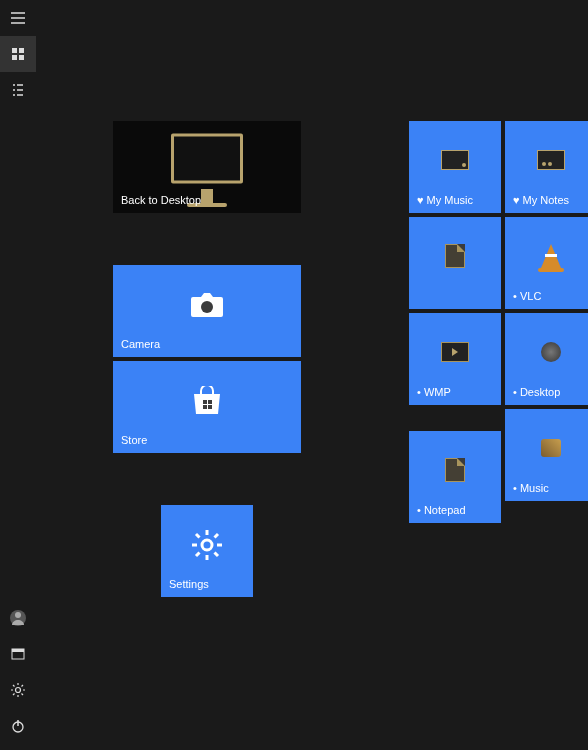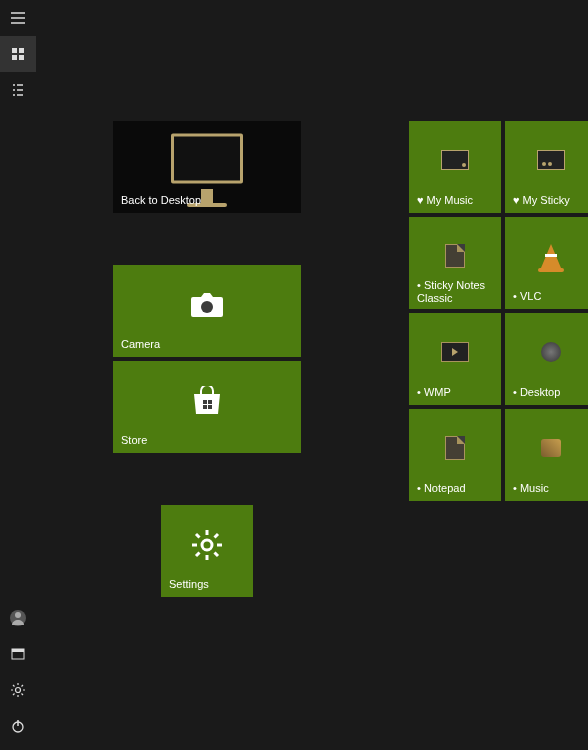--- a/index.html
+++ b/index.html
@@ -36,21 +36,21 @@
     background: #555; display:flex; align-items:center; justify-content:center;
   }
 
   .content {
     position: absolute;
     left: 36px; right: 0; top: 0; bottom: 0;
   }
 
   .tile {
     position: absolute;
-    background: #4d7c0f;
+    background: #3b82f6;
     border: 1px solid #1a1a1a;
     cursor: pointer;
     overflow: hidden;
   }
   .tile.dark { background: #0a0a0a; }
   .tile .label {
     position: absolute;
     left: 8px; bottom: 6px;
     font-size: 11px;
     color: #fff;
@@ -212,46 +212,45 @@
     <div class="thumb">
         <div class="dot" style="right:2px;bottom:2px;"></div>
       </div>
     <div class="label"><span class="prefix" data-prefix="♥">♥</span> <span>My Music</span></div>
   </div>
   <div class="tile" style="left:468px; top:120px; width:94px; height:94px;">
     <div class="thumb">
         <div class="dot" style="left:4px;bottom:3px;"></div>
         <div class="dot" style="left:10px;bottom:3px;"></div>
       </div>
-    <div class="label"><span class="prefix" data-prefix="♥">♥</span> <span>My Sticky</span></div>
+    <div class="label"><span class="prefix" data-prefix="♥">♥</span> <span>My Notes</span></div>
   </div>
 
   <div class="tile" style="left:372px; top:216px; width:94px; height:94px;">
     <div class="notepad-fold"></div>
-    <div class="label" style="bottom:4px;"><span class="prefix" data-prefix="•">•</span> <span>Sticky Notes Classic</span></div>
   </div>
   <div class="tile" style="left:468px; top:216px; width:94px; height:94px;">
     <div class="vlc-cone"></div>
       <div class="vlc-stripe"></div>
       <div class="vlc-base"></div>
     <div class="label"><span class="prefix" data-prefix="•">•</span> <span>VLC</span></div>
   </div>
 
   <div class="tile" style="left:372px; top:312px; width:94px; height:94px;">
     <div class="thumb" style="border-color:#a8945d;">
         <div class="play"></div>
       </div>
     <div class="label"><span class="prefix" data-prefix="•">•</span> <span>WMP</span></div>
   </div>
   <div class="tile" style="left:468px; top:312px; width:94px; height:94px;">
     <div class="skull-icon"></div>
     <div class="label"><span class="prefix" data-prefix="•">•</span> <span>Desktop</span></div>
   </div>
 
-  <div class="tile" style="left:372px; top:408px; width:94px; height:94px;text-decoration:underline;">
+  <div class="tile" style="left:372px; top:430px; width:94px; height:94px;text-decoration:underline;">
     <div class="notepad-fold"></div>
     <div class="label"><span class="prefix" data-prefix="•">•</span> <span>Notepad</span></div>
   </div>
   <div class="tile" style="left:468px; top:408px; width:94px; height:94px;">
     <div class="brush-icon"></div>
     <div class="label"><span class="prefix" data-prefix="•">•</span> <span>Music</span></div>
   </div>
 
 </div>
 

